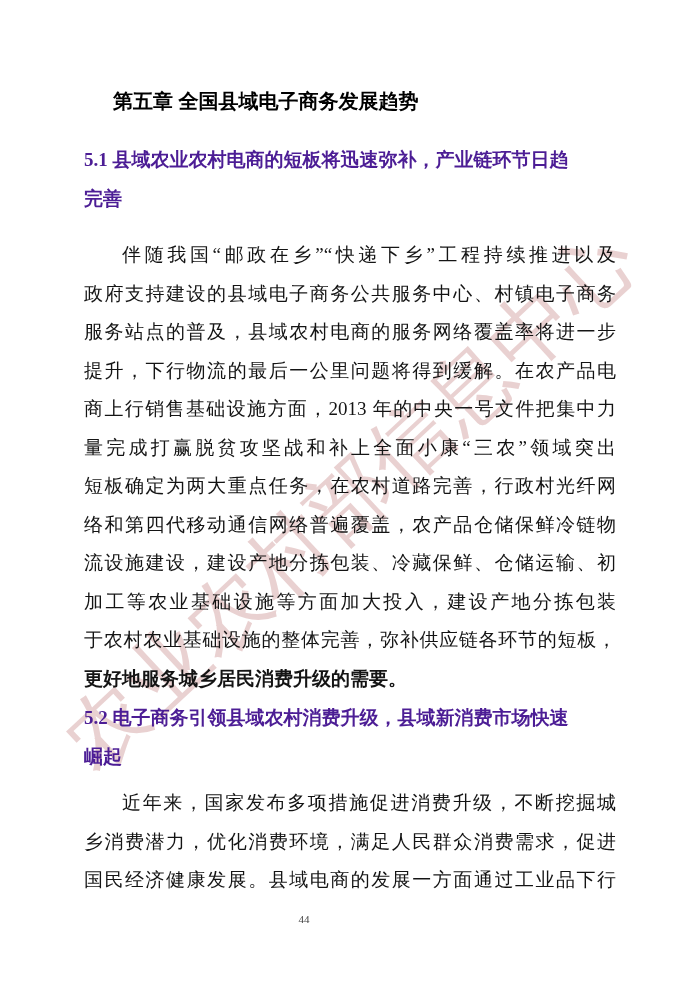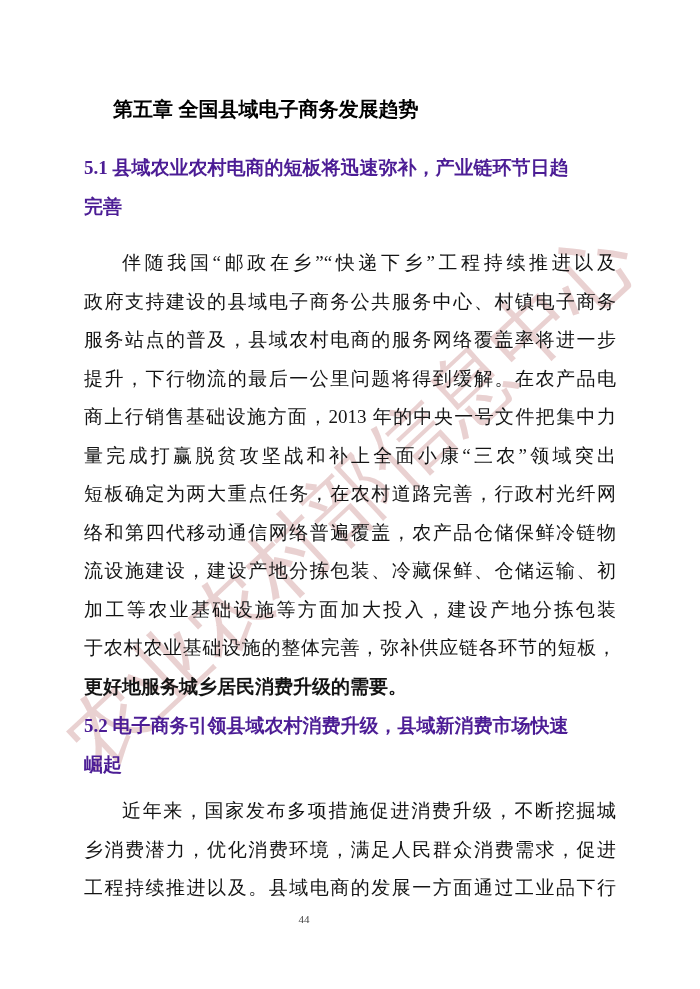--- a/index.html
+++ b/index.html
@@ -20,21 +20,21 @@
     font-size: 82px;
     letter-spacing: 1px;
     white-space: nowrap;
     color: rgba(197, 134, 134, 0.38);
     z-index: 1;
     user-select: none;
   }
   .content {
     position: absolute;
     left: 84px;
-    top: 96px;
+    top: 88px;
     width: 532px;
     z-index: 2;
     color: #141414;
   }
   .chapter-title {
     margin: 0 0 0 29px;
     font-family: "Liberation Sans", sans-serif;
     font-size: 20px;
     line-height: 26px;
     font-weight: bold;
@@ -106,20 +106,20 @@
     </div>
 
     <h2 class="sec-heading sec-2">
       <div class="hline">5.2 电子商务引领县域农村消费升级，县域新消费市场快速</div>
       <div class="hline">崛起</div>
     </h2>
 
     <div class="para para-2">
       <div class="line indent">近年来，国家发布多项措施促进消费升级，不断挖掘城</div>
       <div class="line">乡消费潜力，优化消费环境，满足人民群众消费需求，促进</div>
-      <div class="line">工程持续推进以及。县域电商的发展一方面通过工业品下行</div>
+      <div class="line">国民经济健康发展。县域电商的发展一方面通过工业品下行</div>
     </div>
 
   </div>
 
   <div class="page-number">44</div>
 
 </div>
 
 </body></html>

